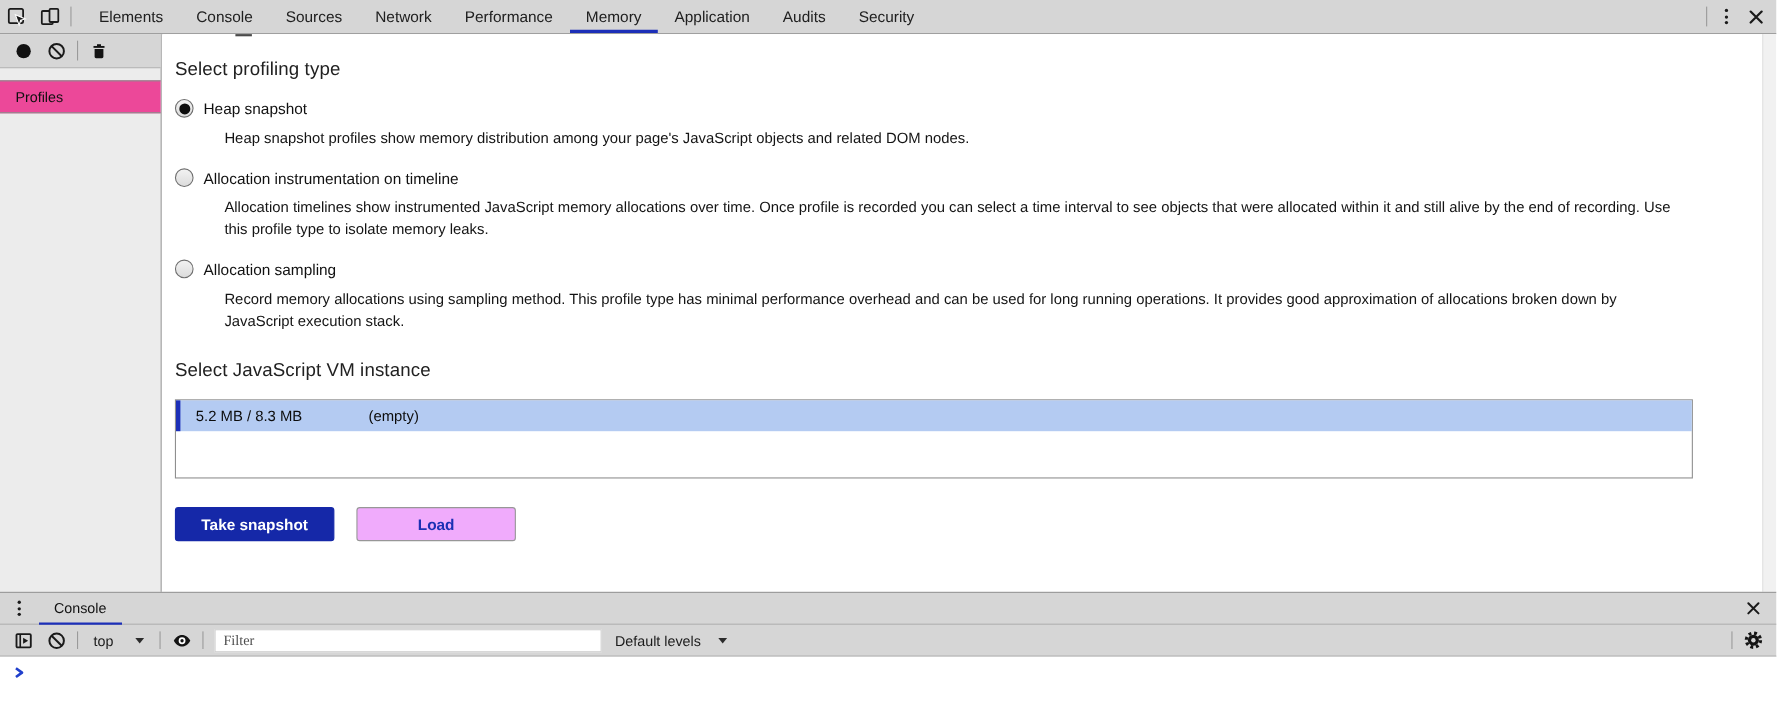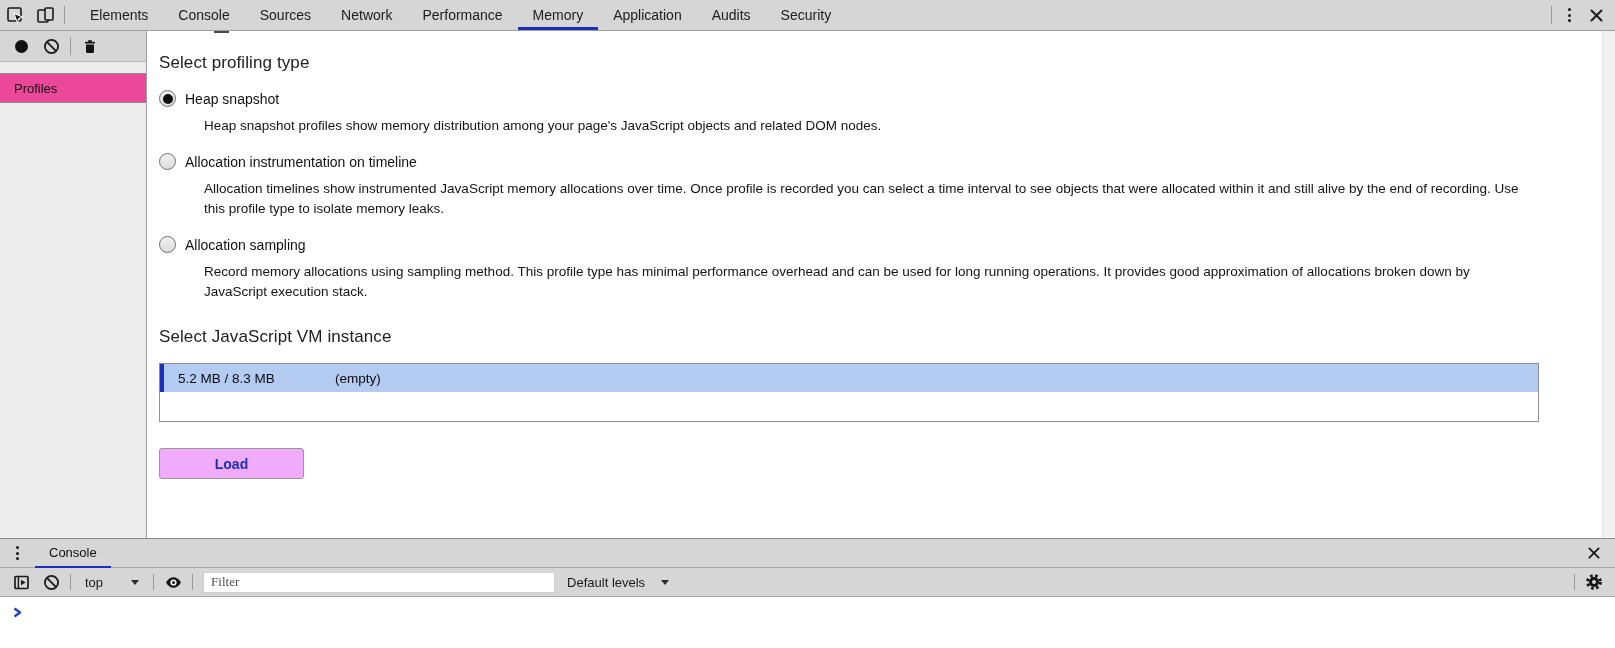--- a/index.html
+++ b/index.html
@@ -67,21 +67,21 @@
   .radio-label{font-size:14px;color:#111;cursor:pointer}
   .desc{margin:9px 0 0 45px;font-size:13.5px;line-height:20px;color:#141414;max-width:1353px}
   .check-row{display:flex;align-items:center;gap:9px;margin:19px 0 0 33px}
   .checkbox{
     width:14px;height:14px;border:1px solid #5f5f5f;border-radius:2px;flex:none;cursor:pointer;
     background:linear-gradient(#d4d4d4,#bdbdbd);
   }
   .check-label{font-size:13.5px;color:#111;cursor:pointer}
   .h2{margin-top:25px}
   .vm-box{
-    margin-top:16px;width:1380px;height:59px;border:1px solid #8f8f8f;background:#fff;
+    margin-top:16px;width:1380px;height:72px;border:1px solid #8f8f8f;background:#fff;
   }
   .vm-row{
     height:28px;background:#b4cbf2;border-left:4px solid var(--accent);
     display:flex;align-items:center;padding-left:14px;font-size:13.5px;color:#0c0c0c;cursor:pointer;
   }
   .vm-size{display:inline-block;width:157px}
   .btn-row{display:flex;gap:20px;margin-top:26px}
   .btn{
     width:145px;height:31px;border-radius:3px;font-size:14px;font-weight:700;
     display:flex;align-items:center;justify-content:center;cursor:pointer;
@@ -98,21 +98,21 @@
   .drawer-header .kebab{padding:6px 10px;margin-left:6px}
   .drawer-tab{
     height:29px;line-height:28px;padding:0 14px;margin-left:6px;font-size:13px;color:#111;cursor:pointer;
     box-shadow:inset 0 -2px 0 var(--accent);
   }
   .drawer-toolbar{
     height:29px;background:var(--toolbar-bg);border-bottom:1px solid #a8a8a8;
     display:flex;align-items:center;padding-left:6px;
   }
   .drawer-toolbar .sep{height:16px}
-  .ctx-select{display:flex;align-items:center;gap:28px;padding:0 10px;font-size:13px;cursor:pointer}
+  .ctx-select{display:flex;align-items:center;gap:20px;padding:0 10px;font-size:13px;cursor:pointer}
   .caret{width:0;height:0;border-left:4.5px solid transparent;border-right:4.5px solid transparent;border-top:5.5px solid #2b2b2b}
   .filter-input{
     width:352px;height:21px;border:1px solid #cfcfcf;background:#fff;margin-left:6px;
     font-size:13px;padding:0 7px;font-family:Liberation Serif, serif;color:#333;outline:none;
   }
   .filter-input::placeholder{color:#4d4d4d;opacity:1}
   .levels{display:flex;align-items:center;gap:16px;padding:0 12px;font-size:13px;cursor:pointer}
   .flex-spacer{flex:1}
   .console-body{height:51px;background:#fff;position:relative}
   .prompt{position:absolute;left:12px;top:7px}
@@ -213,20 +213,21 @@
     <h1 class="h2">Select JavaScript VM instance</h1>
 
     <div class="vm-box">
       <div class="vm-row">
         <span class="vm-size">5.2 MB / 8.3 MB</span>
         <span>(empty)</span>
       </div>
     </div>
 
     <div class="btn-row">
+      <button class="btn btn-primary">Take snapshot</button>
       <button class="btn btn-secondary">Load</button>
     </div>
   </div>
 </div>
 
 <div class="drawer">
   <div class="drawer-header">
     <span class="kebab">
         <i></i>
         <i></i>

